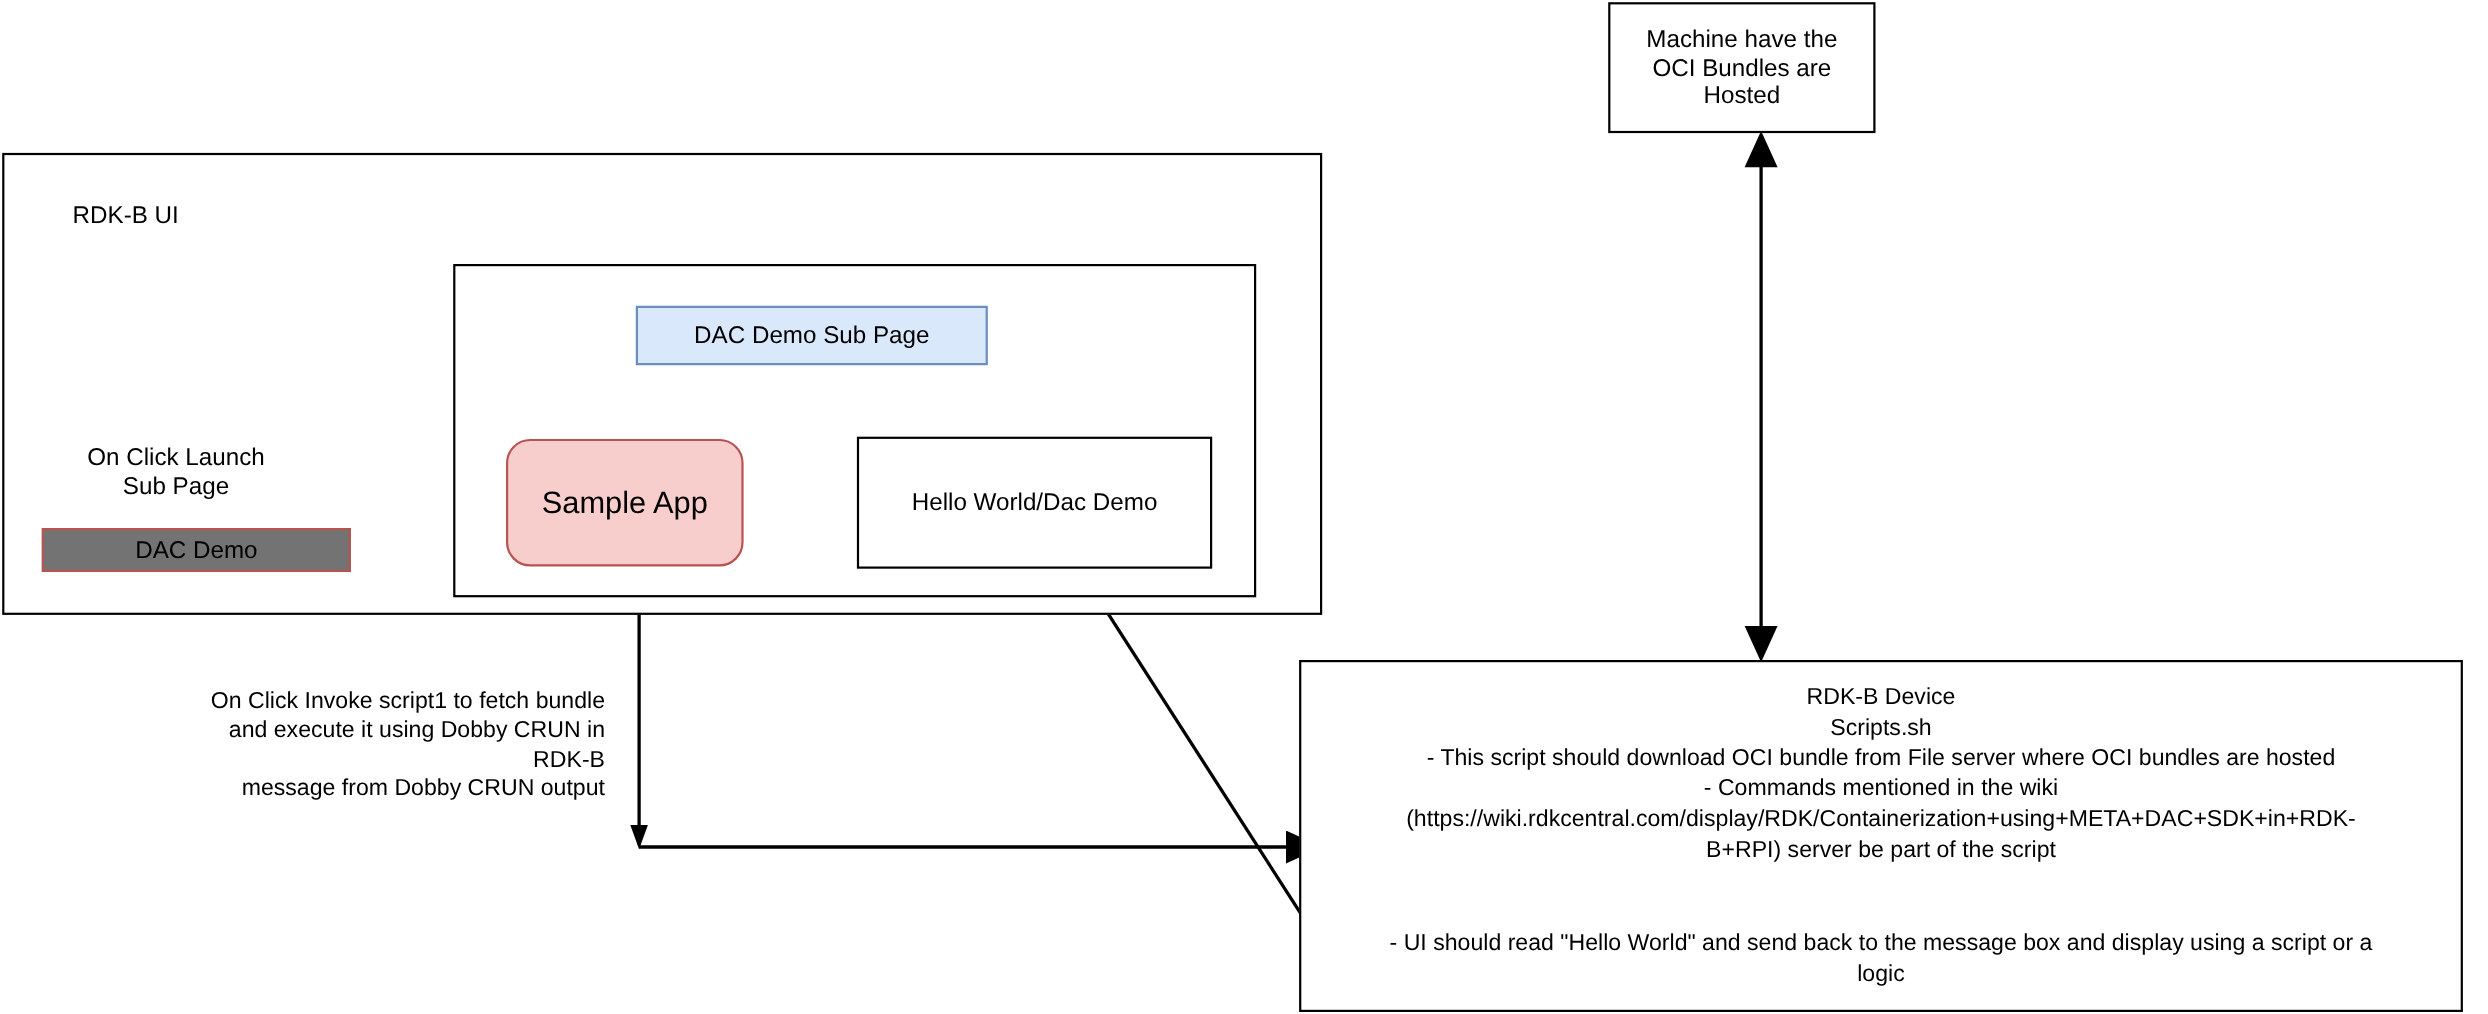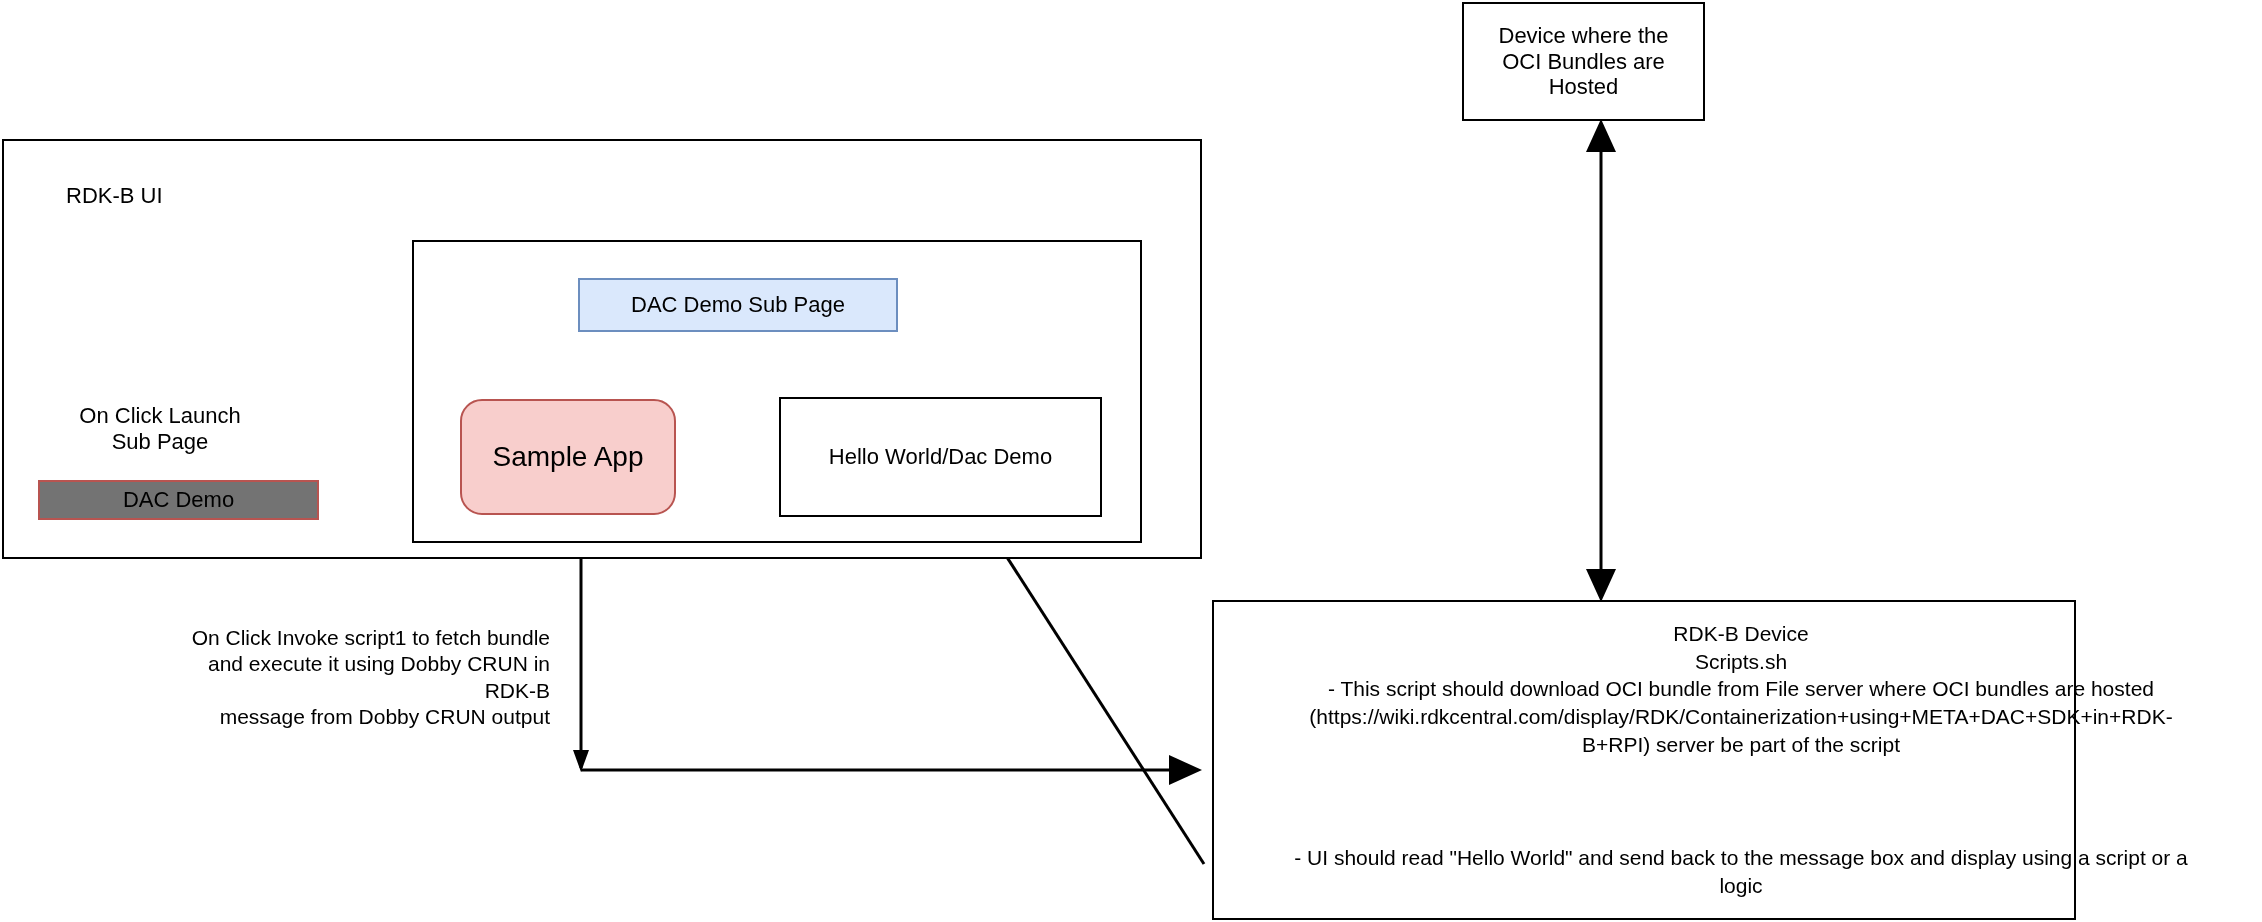--- a/index.html
+++ b/index.html
@@ -130,23 +130,23 @@
     top: 2px;
     width: 243px;
     height: 119px;
     border: 2px solid #000000;
     background: #ffffff;
     font-size: 22px;
     padding: 0 8px;
   }
   
   #rdkb-device-box {
-    left: 1212px;
+    left: 1181px;
     top: 600px;
-    width: 864px;
+    width: 1058px;
     height: 320px;
     border: 2px solid #000000;
     background: #ffffff;
     display: block;
     padding: 4px;
   }
   #rdkb-device-top {
     position: absolute;
     left: 6px;
     top: 18px;
@@ -221,31 +221,32 @@
 
   <div class="node" id="invoke-script-note">
     <span class="line-item">On Click Invoke script1 to fetch bundle</span>
     <span class="line-item">and execute it using Dobby CRUN in</span>
     <span class="line-item">RDK-B</span>
     <span class="line-item">message from Dobby CRUN output</span>
   </div>
 
   <div class="node" id="machine-box">
     <div>
-      <span class="line-item">Device where the</span>
+      <span class="line-item">Machine have the</span>
       <span class="line-item">OCI Bundles are</span>
       <span class="line-item">Hosted</span>
     </div>
   </div>
 
   <div class="node" id="rdkb-device-box">
     <div id="rdkb-device-top">
       <span class="line-item">RDK-B Device</span>
       <span class="line-item">Scripts.sh</span>
       <span class="line-item">- This script should download OCI bundle from File server where OCI bundles are hosted</span>
+      <span class="line-item">- Commands mentioned in the wiki</span>
       <span class="line-item">(https://wiki.rdkcentral.com/display/RDK/Containerization+using+META+DAC+SDK+in+RDK-</span>
       <span class="line-item">B+RPI) server be part of the script</span>
     </div>
     <div id="rdkb-device-bottom">
       <span class="line-item">- UI should read "Hello World" and send back to the message box and display using a script or a</span>
       <span class="line-item">logic</span>
     </div>
   </div>
 
 </div>

